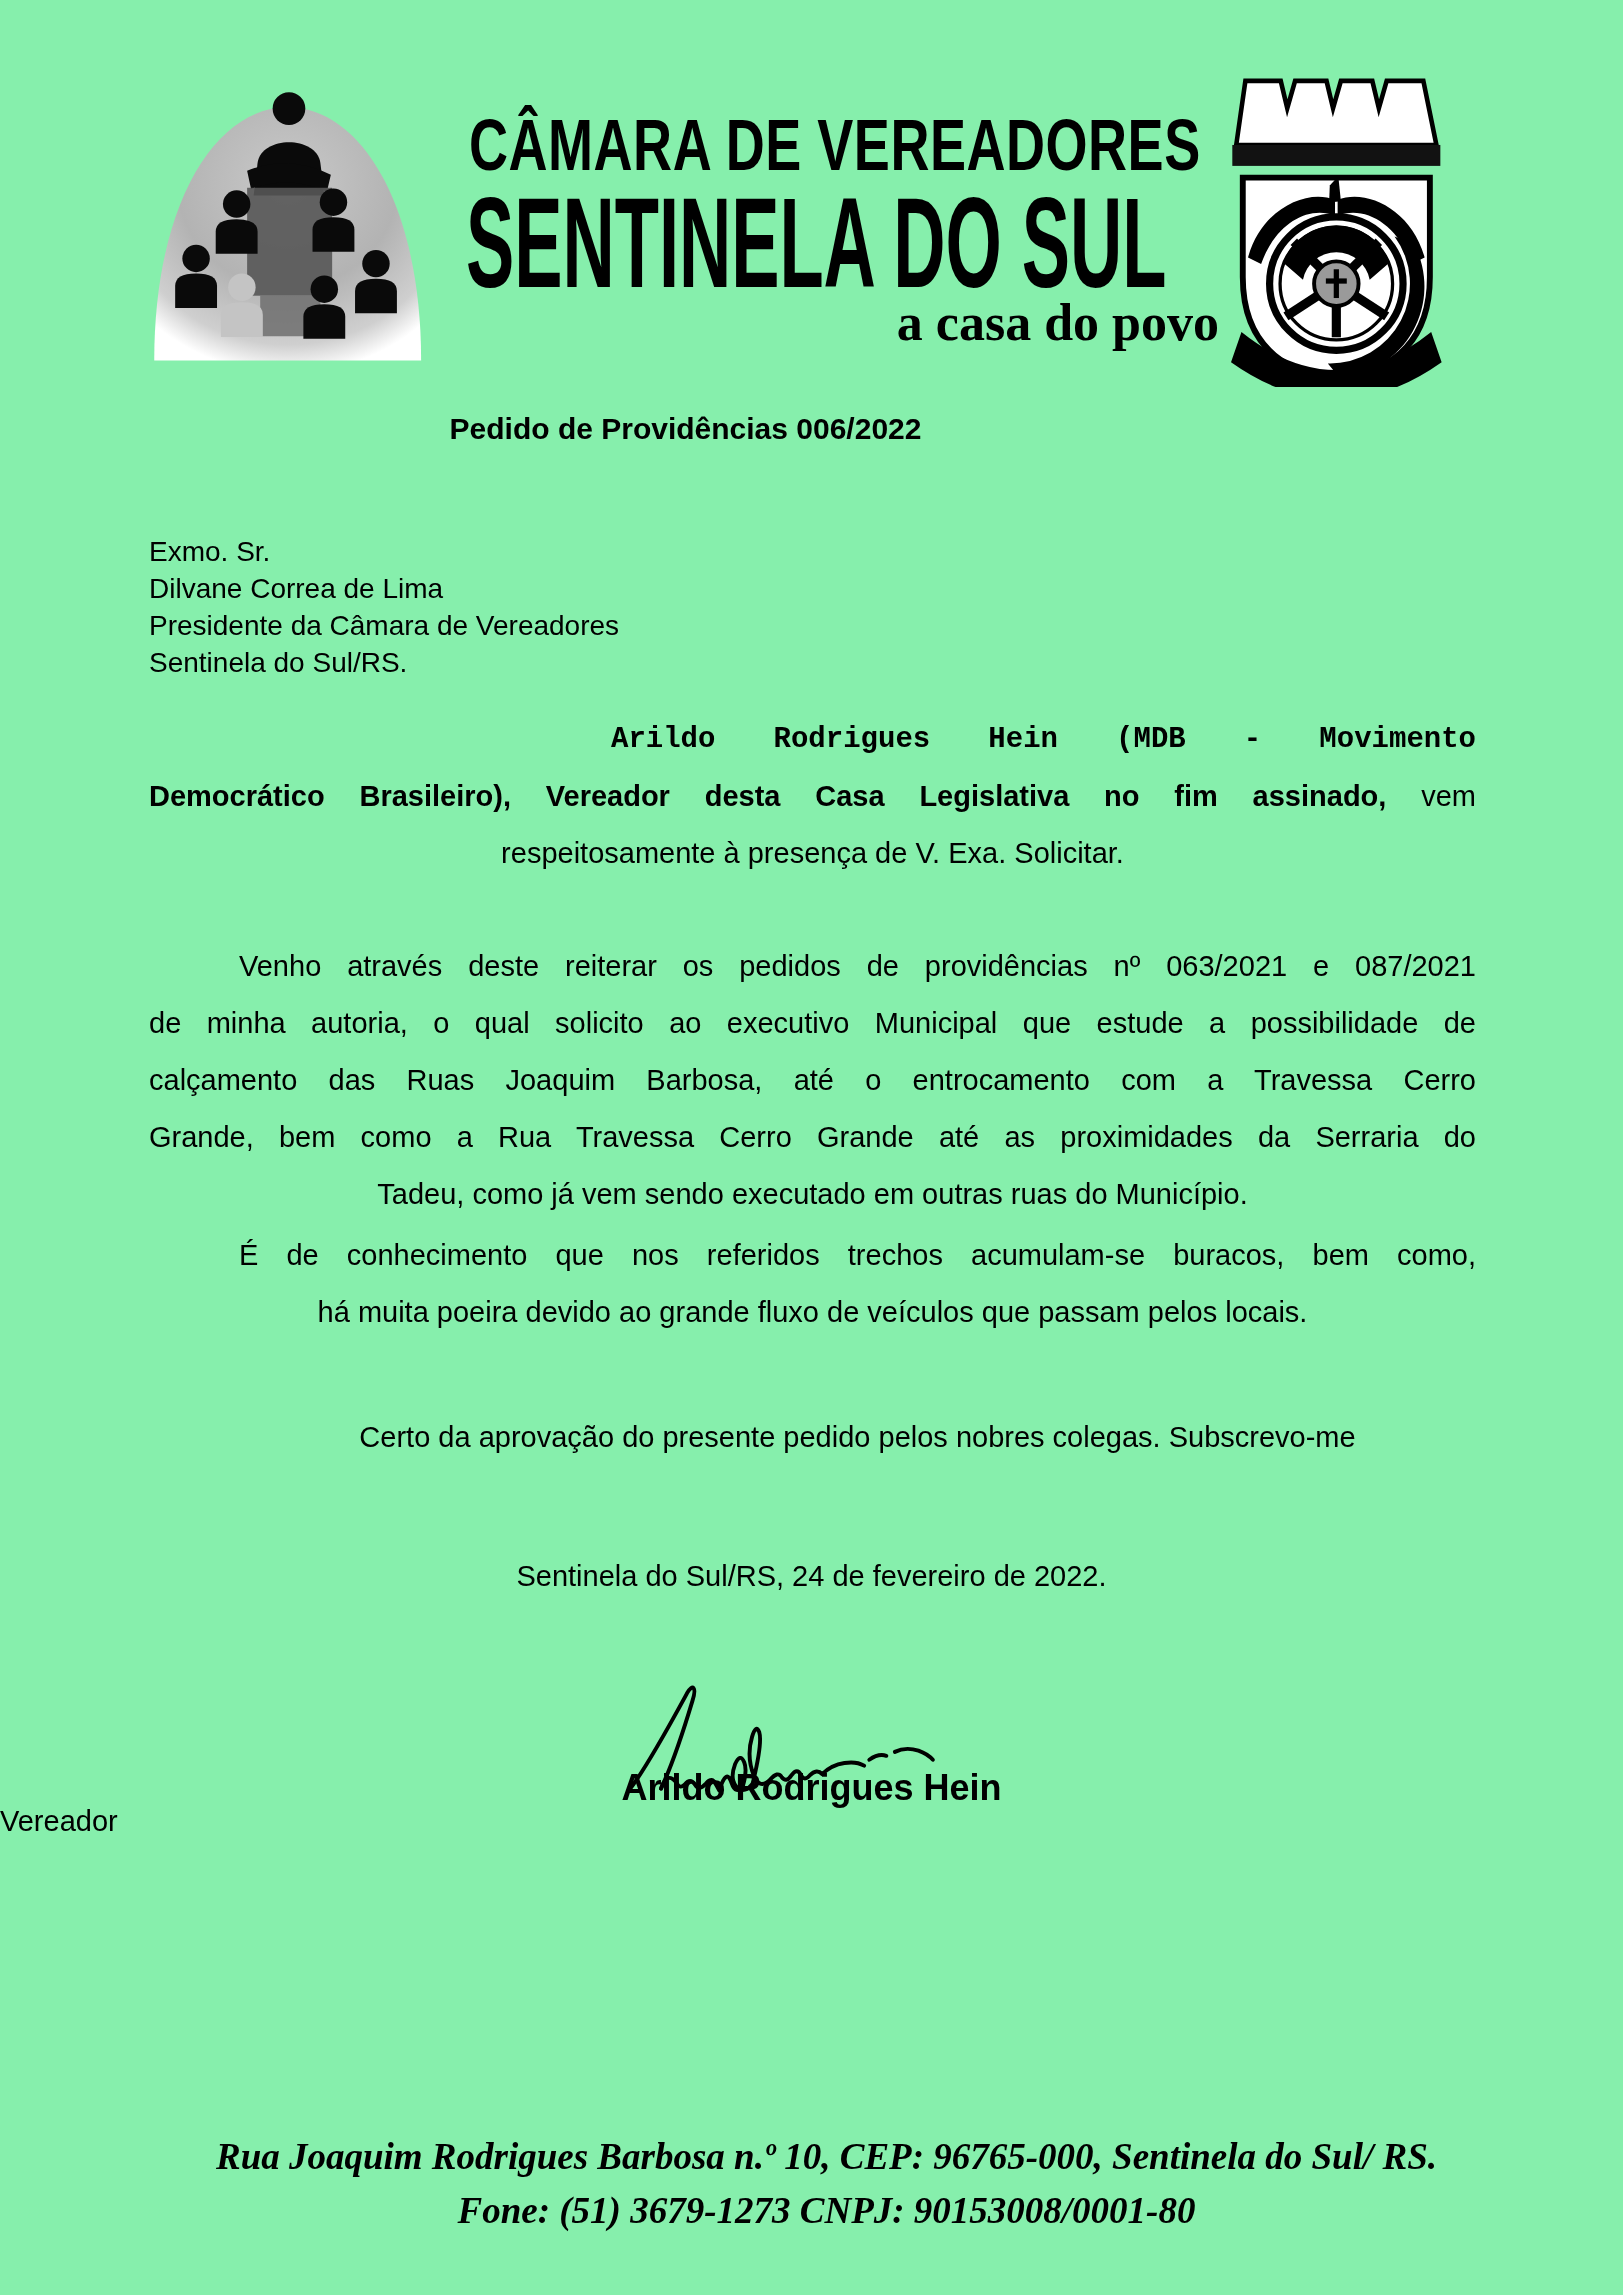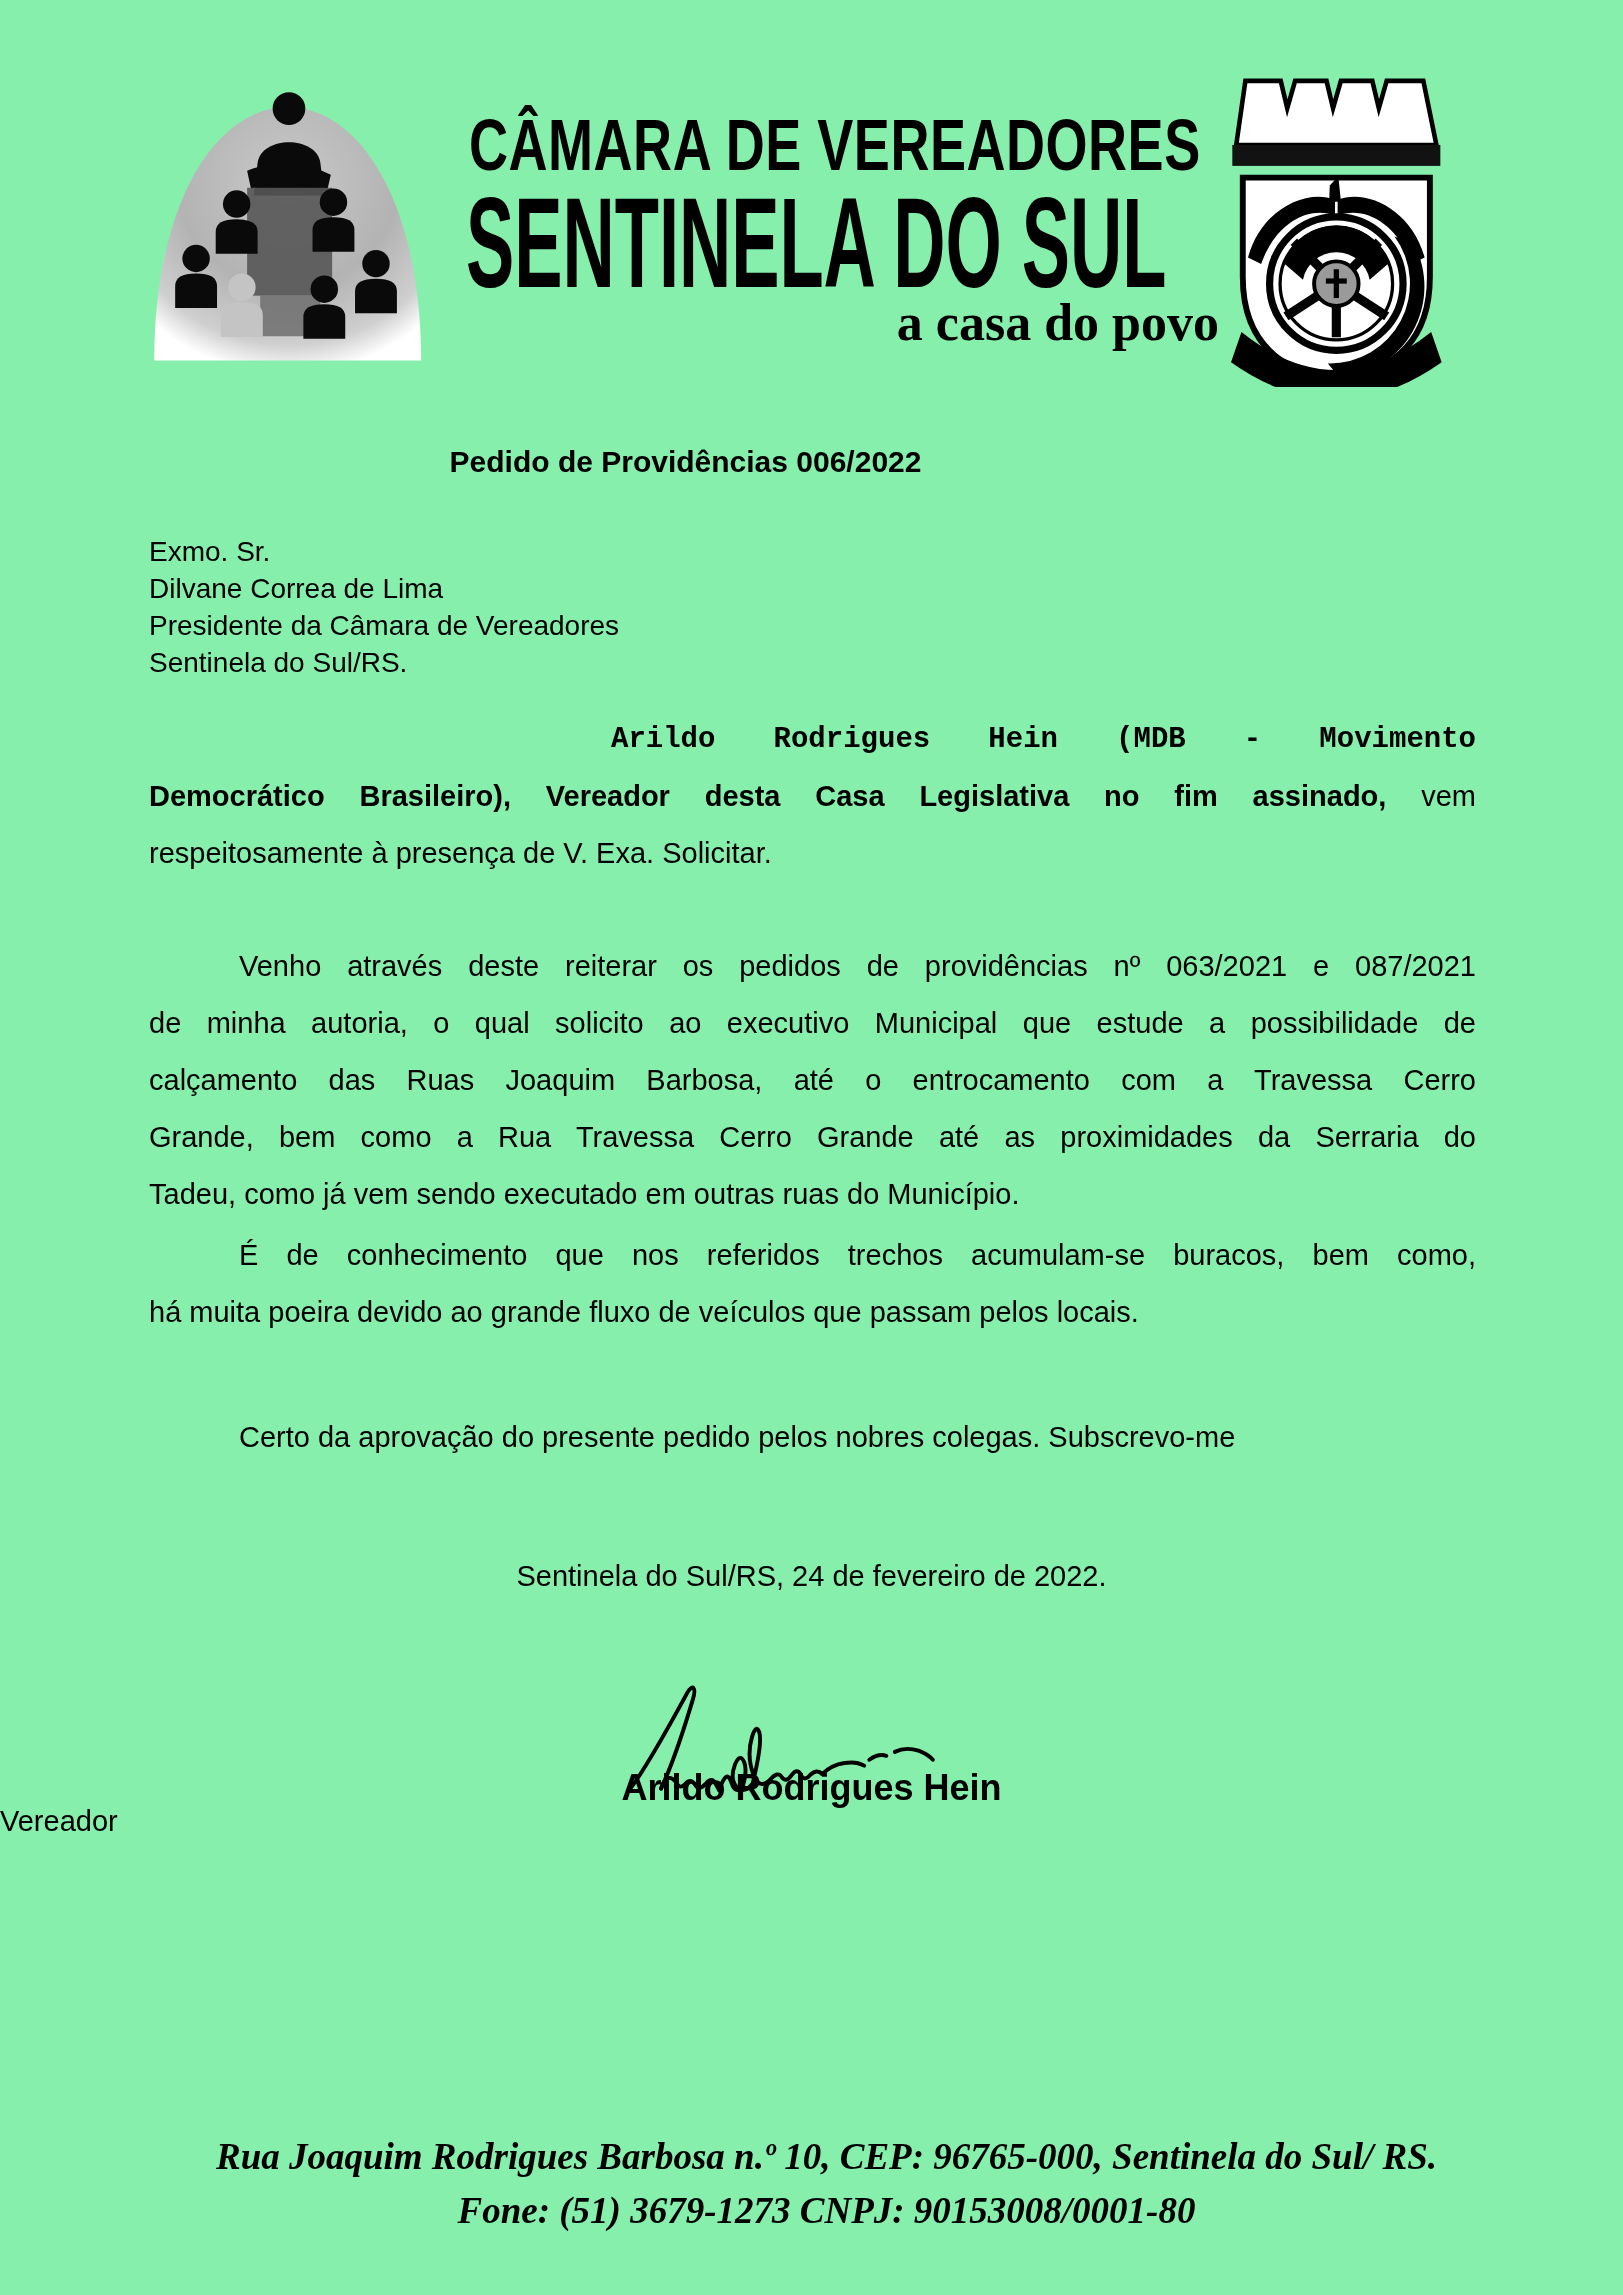--- a/index.html
+++ b/index.html
@@ -17,33 +17,33 @@
   .org2{
     position:absolute; left:466px; top:169px; font-size:128px; font-weight:bold;
     white-space:nowrap; transform:scaleX(.565); transform-origin:left top;
   }
   .tagline{
     position:absolute; left:655px; top:293px; width:564px; text-align:right;
     font-family:"Liberation Serif", serif; font-weight:bold; font-size:52px; white-space:nowrap;
   }
   
   .doc-title{
-    position:absolute; left:0; top:445px; width:1371px; text-align:center;
+    position:absolute; left:0; top:412px; width:1371px; text-align:center;
     font-size:30px; font-weight:bold;
   }
   
   .addressee{
     position:absolute; left:149px; top:533px; width:916px;
     font-size:28px; line-height:37px;
   }
   
   .bodyblock{position:absolute; left:149px; width:1327px; font-size:29px; line-height:57px;}
   .p1{top:711px;} .p2{top:938px;} .p3{top:1227px;} .p4{top:1409px;}
   .jline{text-align:justify; text-align-last:justify;}
-  .lline{text-align:left;}
+  .lline{text-align:center;}
   .ind-big{padding-left:462px;font-family:Liberation Mono, monospace;}
   .ind{padding-left:90px;}
   .b{font-weight:bold;}
   
   .dateline{
     position:absolute; left:0; top:1560px; width:1623px; text-align:center; font-size:29px;
   }
   .sig-svg{position:absolute; left:623px; top:1681px; width:321px; height:128px;}
   .sig-name{
     position:absolute; left:0; top:1767px; width:1623px; text-align:center;

